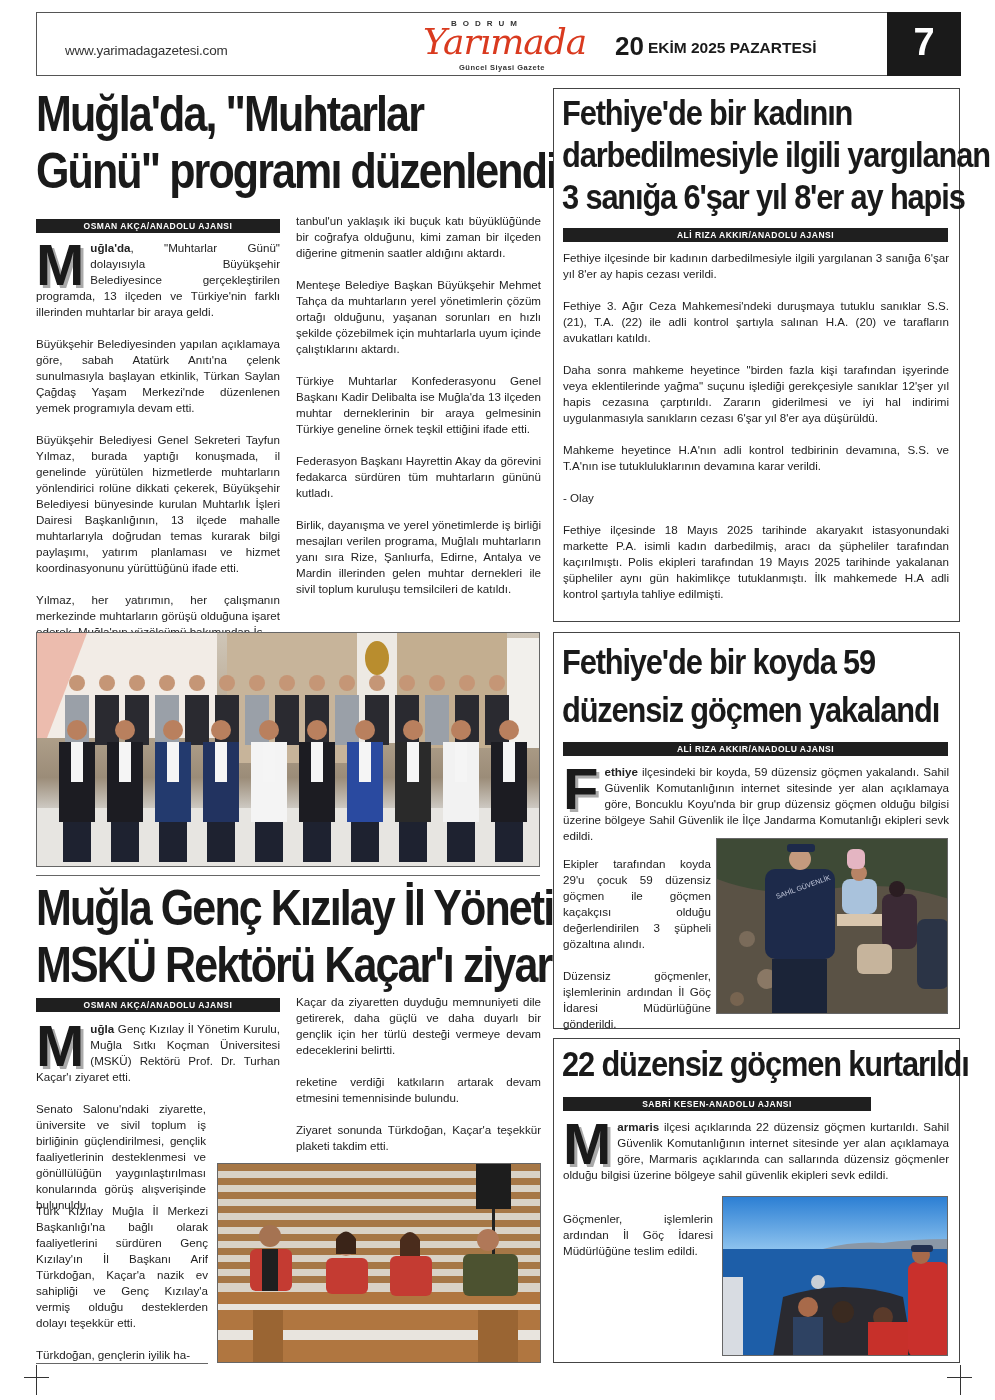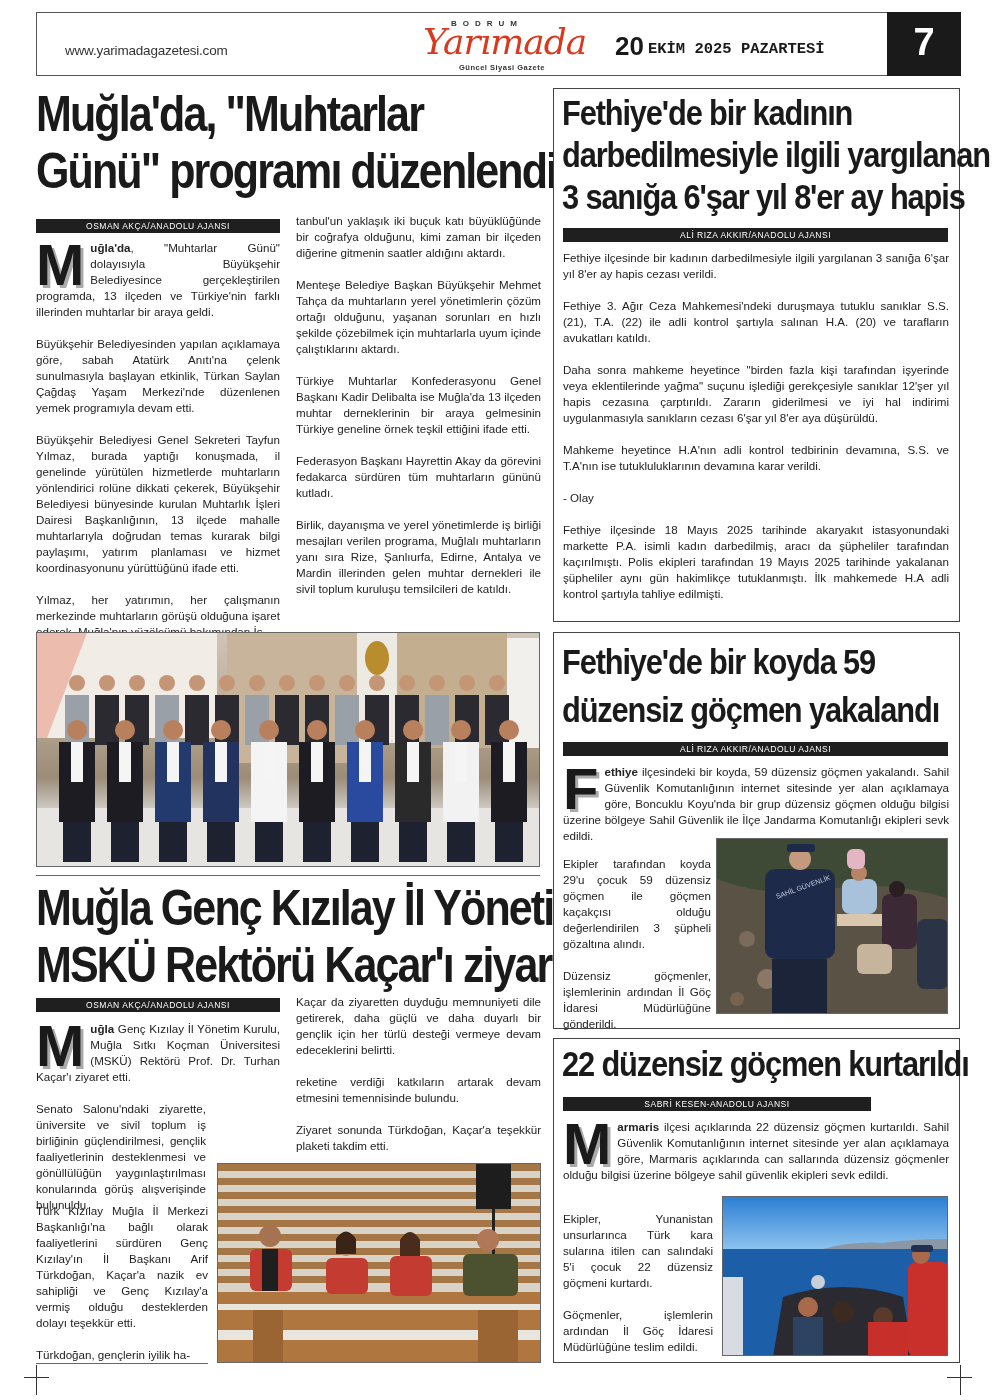--- a/index.html
+++ b/index.html
@@ -10,29 +10,29 @@
 
   
   .masthead { left: 36px; top: 12px; width: 924px; height: 64px; border: 1px solid #555; background:#fff; }
   .site-url { left: 28px; top: 30px; font-size: 13.5px; color: #333; letter-spacing: -0.2px; }
   .logo { left: 384px; top: 6px; width: 170px; height: 54px; }
   .logo-top { position:absolute; left: 30px; top: 0; font-size: 8px; font-weight: bold; letter-spacing: 6px; color:#333; }
   .logo-main { position:absolute; left: 2px; top: 2px; font-family: "DejaVu Serif", serif; font-size: 36px; color: #d93a1f; letter-spacing: -1px; font-style: italic; }
   .logo-sub { position:absolute; left: 38px; top: 44px; font-size: 7.5px; font-weight:bold; color:#333; letter-spacing: 0.5px; }
   .date { left: 578px; top: 18px; font-weight: bold; color: #1a1a1a; white-space: nowrap; }
   .date .day { font-size: 26px; vertical-align: -2px; }
-  .date .rest { font-size: 15.5px; margin-left: 4px; font-family: Liberation Mono, monospace; }
+  .date .rest { font-size: 15.5px; margin-left: 4px; }
   .pagebox { left: 850px; top: -1px; width: 74px; height: 64px; background: #1a1a1a; color:#fff; font-size: 38px; font-weight: bold; text-align: center; line-height: 60px; }
 
   
   .headline { font-family: "Liberation Sans", sans-serif; font-weight: bold; color: #1a1a1a; letter-spacing: -2.2px; transform-origin: left top; white-space: nowrap; }
   .h-big { font-size: 50px; line-height: 57px; transform: scaleX(0.86); }
   .h-mid { font-size: 35px; line-height: 42px; transform: scaleX(0.88); letter-spacing: -1.3px; }
 
-  .byline { background: #1f1f1f; color: #fff; font-size: 8.5px; font-weight: normal; text-align: center; height: 14px; line-height: 14px; letter-spacing: 0.5px; }
+  .byline { background: #1f1f1f; color: #fff; font-size: 8.5px; font-weight: bold; text-align: center; height: 14px; line-height: 14px; letter-spacing: 0.5px; }
 
   .col { font-size: 11.6px; line-height: 16px; text-align: justify; color: #222; }
   .col p { margin-bottom: 16px; }
   .col p:last-child { margin-bottom: 0; }
   .drop { float: left; font-family: "Liberation Sans", sans-serif; font-weight: bold; font-size: 58px; line-height: 46px; margin: 2px 6px 0 0; color: #1a1a1a; text-shadow: 3px 3px 0 #aaa; }
   .lead { font-weight: bold; }
 
   .boxframe { border: 1.5px solid #444; background:#fff; }
   .rule { height: 1px; background: #666; }
 
@@ -273,21 +273,20 @@
 
 <div class="abs boxframe" style="left:553px; top:1038px; width:407px; height:325px;"></div>
 <div class="abs" style="left:562px; top:1041px; width:392px;">
   <div class="headline h-mid" style="line-height:46px;">22 düzensiz göçmen kurtarıldı</div>
 </div>
 <div class="abs byline" style="left:563px; top:1097px; width:308px;">SABRİ KESEN-ANADOLU AJANSI</div>
 <div class="abs col" style="left:563px; top:1119px; width:386px;">
   <p><span class="drop">M</span><span class="lead">armaris</span><span> ilçesi açıklarında 22 düzensiz göçmen kurtarıldı. Sahil Güvenlik Komutanlığının internet sitesinde yer alan açıklamaya göre, Marmaris açıklarında can sallarında düzensiz göçmenler olduğu bilgisi üzerine bölgeye sahil güvenlik ekipleri sevk edildi.</span></p>
 </div>
 <div class="abs col" style="left:563px; top:1211px; width:150px;">
-  <p>Ekipler, Yunanistan unsurlarınca Türk kara sularına itilen can salındaki 5'i çocuk 22 düzensiz göçmeni kurtardı.</p>
   <p>Göçmenler, işlemlerin ardından İl Göç İdaresi Müdürlüğüne teslim edildi.</p>
 </div>
 <div class="abs photo" style="left:722px; top:1196px; width:226px; height:160px;">
   <svg width="226" height="160" viewBox="0 0 226 160">
     <defs>
       <linearGradient id="sky" x1="0" y1="0" x2="0" y2="1">
         <stop offset="0" stop-color="#2c7fd4"></stop>
           <stop offset="1" stop-color="#8cc2ee"></stop>
       </linearGradient>
     </defs>

